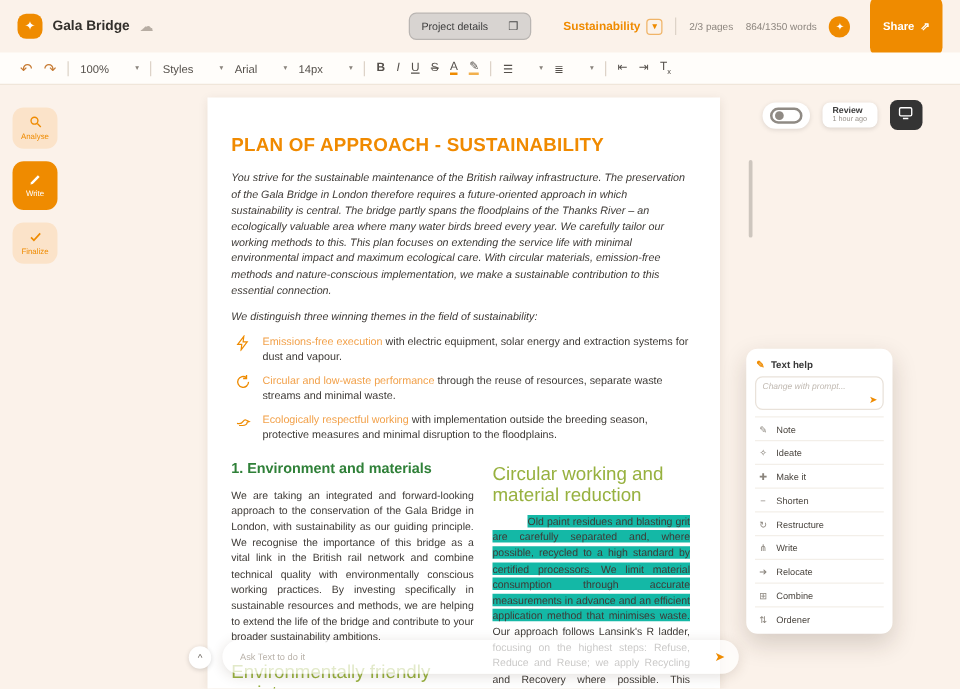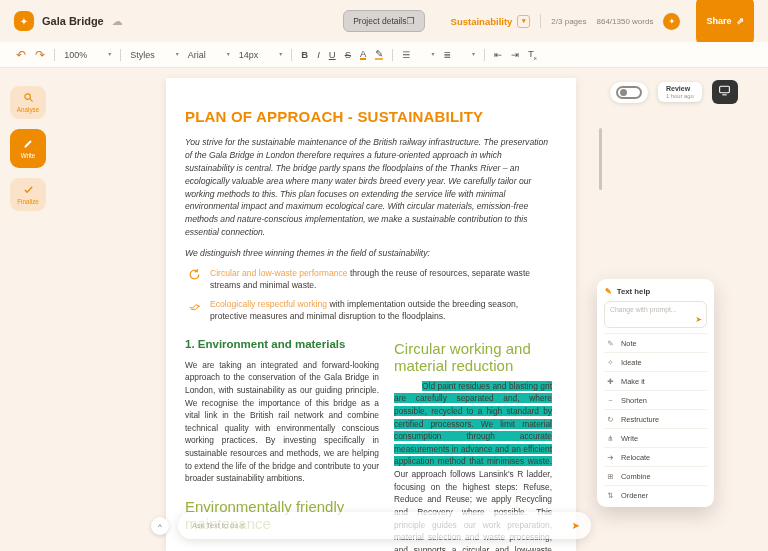--- a/index.html
+++ b/index.html
@@ -7,21 +7,21 @@
   body { font-family:"Liberation Sans", sans-serif; background:#fbf2ea; position:relative; overflow:hidden; }
   button { font-family:inherit; }
 
   
   header { position:absolute; top:0; left:0; width:768px; height:42px; display:flex; align-items:center; padding:0 14px; }
   .h-left { display:flex; align-items:center; gap:8px; flex:1; }
   .logo { width:20px; height:20px; border-radius:7px; background:#EF8B00; color:#fff; display:flex; align-items:center; justify-content:center; font-size:10px; }
   .app-title { font-size:11px; font-weight:700; color:#33302c; }
   .cloud { color:#b7ada3; font-size:11px; }
   .h-center { display:flex; align-items:center; gap:10px; }
-  .project-details { background:#d8d4d1; border:1px solid #b9b5b2; border-radius:6px; padding:5px 9px; font-size:8.5px; color:#3c3c3c; display:flex; align-items:center; gap:0; margin-right:16px; cursor:pointer; }
+  .project-details { background:#d8d4d1; border:1px solid #b9b5b2; border-radius:6px; padding:5px 9px; font-size:8.5px; color:#3c3c3c; display:flex; align-items:center; gap:16px; margin-right:16px; cursor:pointer; }
   .pd-icon { font-size:9px; color:#4a4a4a; }
   .section-select { display:flex; align-items:center; gap:5px; color:#EF8B00; font-weight:700; font-size:9.5px; cursor:pointer; }
   .chev-box { width:13px; height:13px; border:1px solid #f0b468; border-radius:3px; display:flex; align-items:center; justify-content:center; font-size:7px; color:#EF8B00; }
   .vdiv { width:1px; height:14px; background:#ddd3c8; }
   .counter { font-size:8px; color:#8d867f; }
   .ai-badge { width:17px; height:17px; border-radius:50%; background:#EF8B00; color:#fff; display:flex; align-items:center; justify-content:center; font-size:8px; cursor:pointer; }
   .share { margin-left:16px; background:#EF8B00; color:#fff; border:none; border-radius:7px; padding:19px 10px; font-size:9px; font-weight:700; display:flex; align-items:center; gap:5px; cursor:pointer; }
 
   
   .toolbar { position:absolute; top:42px; left:0; width:768px; height:26px; background:#fffdfa; border-bottom:1px solid #f0e6da; display:flex; align-items:center; gap:9px; padding:0 16px; color:#55504b; font-size:9px; }
@@ -74,21 +74,21 @@
   .review-btn .rt{ font-size:5.8px; color:#9a948d; }
   .screen-btn{ width:26px; height:24px; background:#343434; border:none; border-radius:6px; display:flex; align-items:center; justify-content:center; cursor:pointer; }
 
   .scroll-thumb{ position:absolute; left:599px; top:128px; width:3px; height:62px; background:#cdc6be; border-radius:2px; z-index:2; }
 
   
   .context-panel{ position:absolute; left:597px; top:279px; width:117px; background:#fff; border-radius:9px; box-shadow:0 8px 20px rgba(50,35,20,.18); padding:7px 7px 3px; z-index:4; }
   .cp-header{ display:flex; align-items:center; gap:5px; font-size:7.8px; font-weight:700; color:#3a3a3a; padding:1px 1px 5px; }
   .cp-icon{ color:#EF8B00; font-size:8px; }
   .cp-input-wrap{ position:relative; border:1px solid #e9e2da; border-radius:6px; height:27px; margin-bottom:5px; }
-  .cp-input{ width:100%; height:100%; border:none; outline:none; resize:none; font-family:inherit; font-size:6.8px; color:#444; padding:4px 14px 2px 5px; background:transparent; }
+  .cp-input{ width:100%; height:100%; border:none; outline:none; resize:none; font-family:inherit; font-size:6.8px; color:#444; padding:4px 14px 2px 5px; background:transparent;font-style:italic; }
   .cp-input::placeholder{ color:#c0b9b1; }
   .cp-send{ position:absolute; right:4px; bottom:3px; color:#EF8B00; font-size:8px; cursor:pointer; }
   .cp-item{ display:flex; align-items:center; gap:6px; padding:4.5px 2px; font-size:7.4px; color:#4a453f; border-top:1px solid #f3efe9; cursor:pointer; }
   .mi-icon{ width:9px; color:#8a847c; font-size:7.5px; text-align:center; }
 
   
   .collapse-btn{ position:absolute; left:151px; top:517px; width:18px; height:18px; border-radius:50%; background:#fff; border:none; box-shadow:0 1px 4px rgba(0,0,0,.16); font-size:8px; color:#6a645d; cursor:pointer; z-index:5; }
   .ask-bar{ position:absolute; left:178px; top:512px; width:413px; height:27px; background:rgba(255,255,255,.72); border-radius:14px; box-shadow:0 2px 10px rgba(70,50,30,.15); display:flex; align-items:center; padding:0 11px 0 14px; z-index:5; }
   .ask-bar input{ flex:1; border:none; outline:none; background:transparent; font-family:inherit; font-size:7.4px; color:#444; }
   .ask-bar input::placeholder{ color:#b9b2aa; }
@@ -194,20 +194,28 @@
 
 <main class="page">
   <h1>PLAN OF APPROACH - SUSTAINABILITY</h1>
   <p class="intro">You strive for the sustainable maintenance of the British railway infrastructure. The preservation of the Gala Bridge in London therefore requires a future-oriented approach in which sustainability is central. The bridge partly spans the floodplains of the Thanks River – an ecologically valuable area where many water birds breed every year. We carefully tailor our working methods to this. This plan focuses on extending the service life with minimal environmental impact and maximum ecological care. With circular materials, emission-free methods and nature-conscious implementation, we make a sustainable contribution to this essential connection.</p>
   <p class="intro themes">We distinguish three winning themes in the field of sustainability:</p>
 
   <div class="bullets">
     <div class="bullet">
       <span class="b-icon">
           <svg viewBox="0 0 24 24">
+            <path d="M13 2L4 14h6l-1 8 9-12h-6l1-8z" fill="none" stroke="currentColor" stroke-width="1.8"></path>
+          </svg>
+        </span>
+      <p><span class="lead">Emissions-free execution</span><span> with electric equipment, solar energy and extraction systems for dust and vapour.</span></p>
+    </div>
+    <div class="bullet">
+      <span class="b-icon">
+          <svg viewBox="0 0 24 24">
             <path d="M20 12a8 8 0 1 1-3-6.2" fill="none" stroke="currentColor" stroke-width="2"></path>
             <path d="M17 2v5h-5" fill="none" stroke="currentColor" stroke-width="2"></path>
           </svg>
         </span>
       <p><span class="lead">Circular and low-waste performance</span><span> through the reuse of resources, separate waste streams and minimal waste.</span></p>
     </div>
     <div class="bullet">
       <span class="b-icon">
           <svg viewBox="0 0 24 24">
             <path d="M3 16c4 1.2 7 .2 9-2.8 1.3-2 3.2-2.8 5-1.8l4 2-3 1c-.2 3-3 4.8-7 4.8H6" fill="none" stroke="currentColor" stroke-width="1.8"></path>

